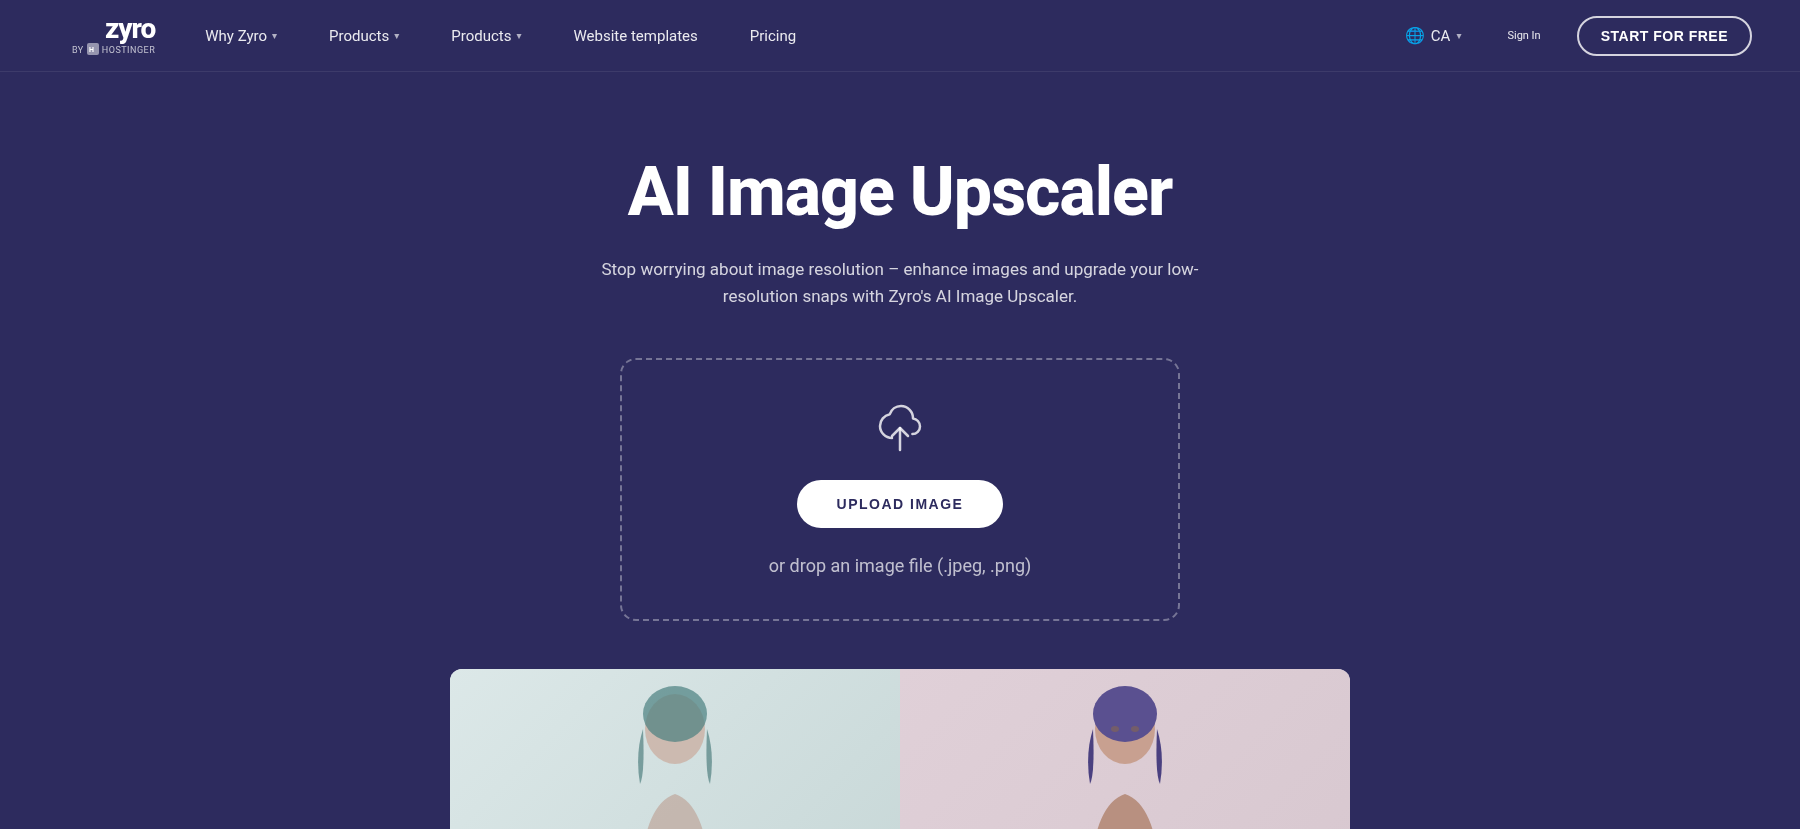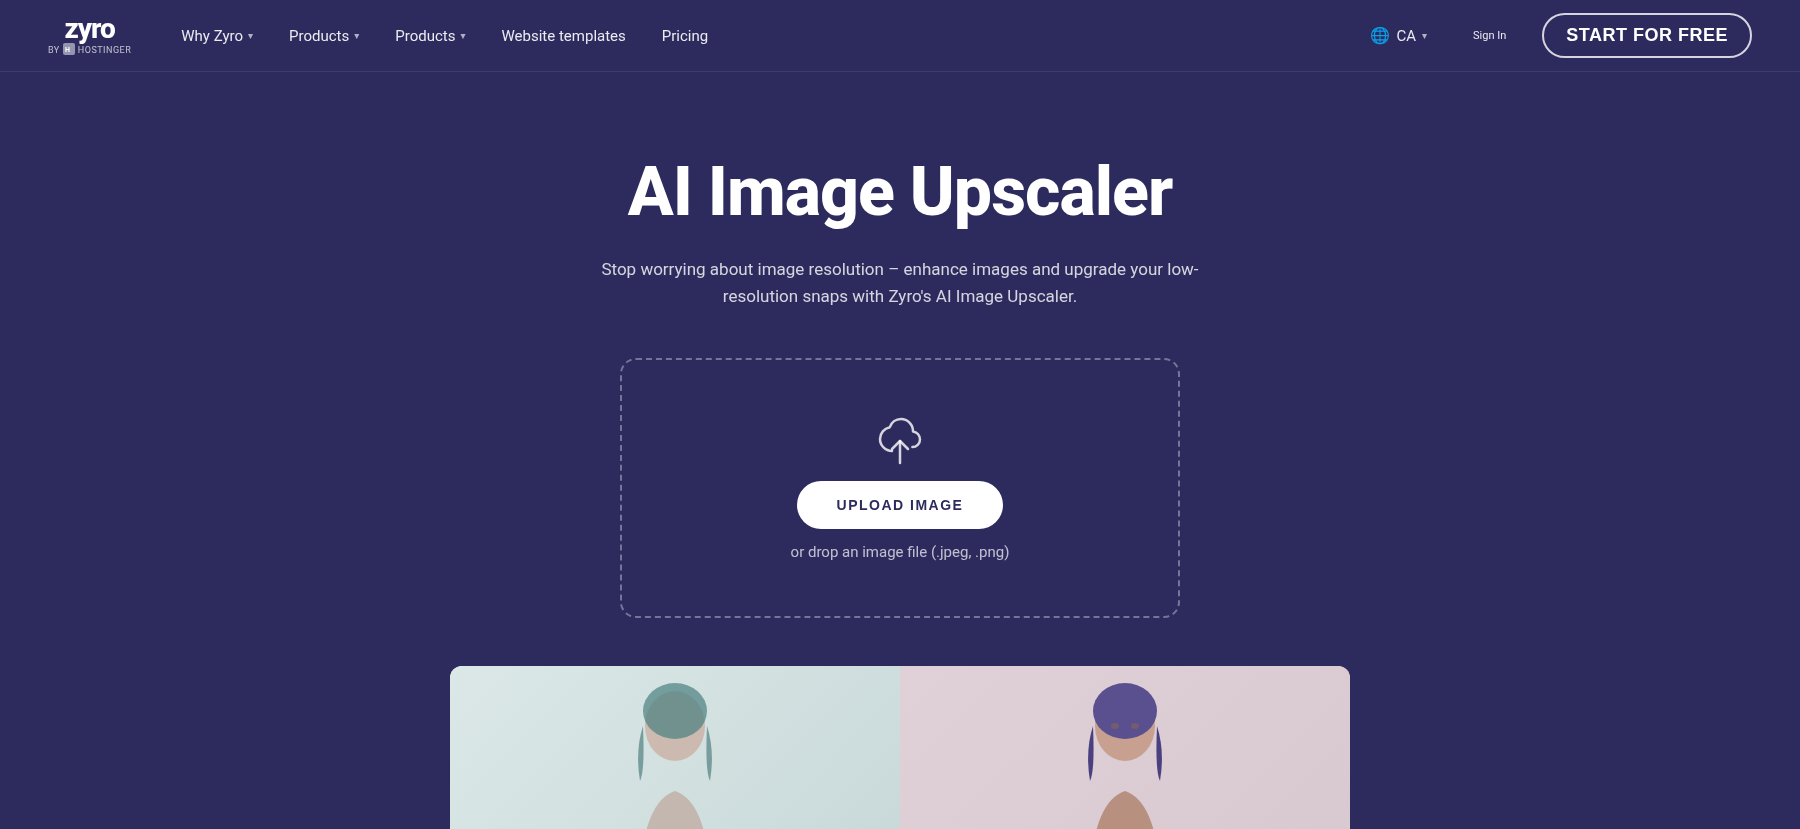--- a/index.html
+++ b/index.html
@@ -30,21 +30,22 @@
 
     .navbar-left {
       display: flex;
       align-items: center;
       gap: 36px;
     }
 
     .logo-container {
       display: flex;
       flex-direction: column;
-      align-items: center;
+      align-items: flex-end;
+      margin-left: 24px;
     }
 
     .logo-zyro {
       font-size: 28px;
       font-weight: 800;
       color: #ffffff;
       letter-spacing: -1px;
       line-height: 1;
     }
 
@@ -53,21 +54,21 @@
       color: rgba(255,255,255,0.7);
       letter-spacing: 0.5px;
       display: flex;
       align-items: center;
       gap: 3px;
     }
 
     .nav-links {
       display: flex;
       align-items: flex-start;
-      gap: 8px;
+      gap: 24px;
     }
 
     .nav-item {
       display: flex;
       align-items: center;
       gap: 5px;
       padding: 8px 14px;
       color: rgba(255,255,255,0.9);
       font-size: 15px;
       cursor: pointer;
@@ -107,21 +108,21 @@
       font-size: 11px;
       cursor: pointer;
       padding: 8px 16px;
       border-radius: 6px;
     }
 
     .start-free-btn {
       background: transparent;
       border: 2px solid rgba(255,255,255,0.8);
       color: #ffffff;
-      font-size: 18px;
+      font-size: 14px;
       font-weight: 600;
       padding: 10px 22px;
       border-radius: 30px;
       cursor: pointer;
       letter-spacing: 0.5px;
       white-space: nowrap;
     }
 
     
     .hero {
@@ -153,21 +154,21 @@
     
     .upload-box {
       width: 560px;
       min-height: 260px;
       border: 2px dashed rgba(255,255,255,0.35);
       border-radius: 16px;
       display: flex;
       flex-direction: column;
       align-items: center;
       justify-content: center;
-      gap: 12px;
+      gap: 24px;
       padding: 40px;
       margin-bottom: 48px;
       cursor: pointer;
     }
 
     .upload-icon-container {
       display: flex;
       align-items: center;
       justify-content: center;
     }
@@ -180,21 +181,21 @@
       padding: 16px 40px;
       border-radius: 30px;
       cursor: pointer;
       border: none;
       letter-spacing: 1.5px;
       text-transform: uppercase;
     }
 
     .upload-hint {
       color: rgba(255,255,255,0.7);
-      font-size: 15px;
+      font-size: 18px;
       text-align: center;
       line-height: 1.5;
     }
 
     
     .demo-section {
       width: 100%;
       display: flex;
       justify-content: center;
       margin-top: 0;

